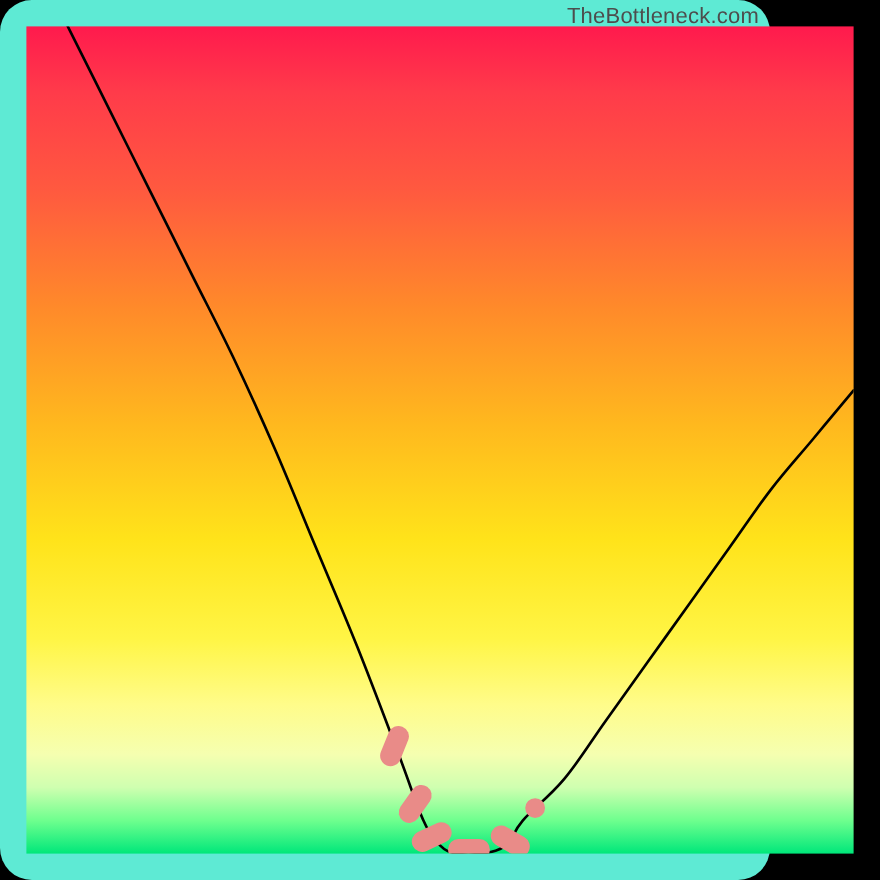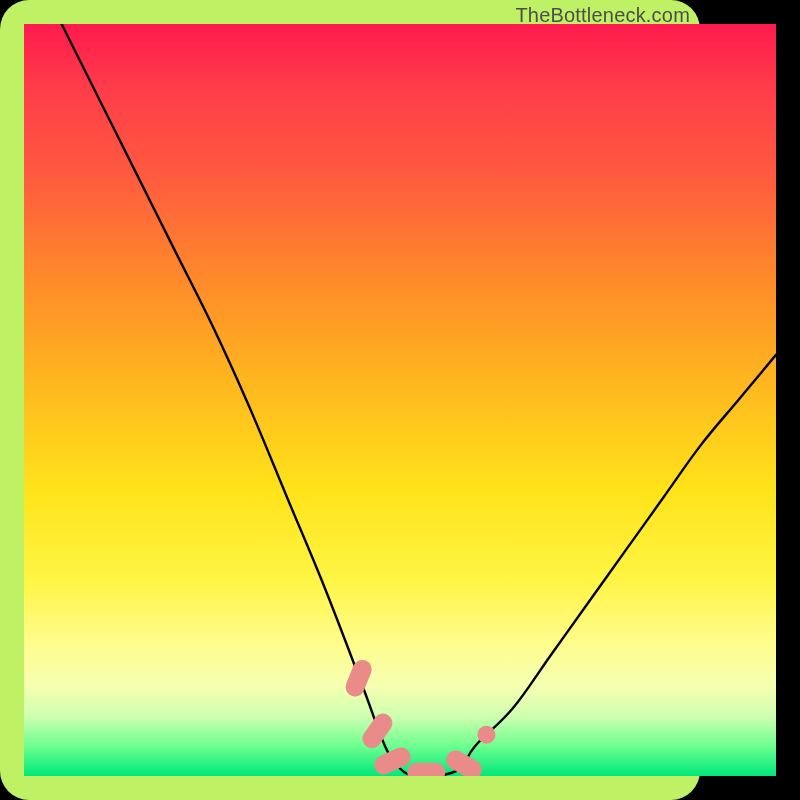--- a/index.html
+++ b/index.html
@@ -10,21 +10,21 @@
     overflow: hidden;
     background: #000;
     font-family: Arial, Helvetica, sans-serif;
   }
   .frame {
     position: absolute;
     left: 0;
     top: 0;
     width: 700px;
     height: 800px;
-    background: #bef264;
+    background: #5eead4;
     border-radius: 29px;
   }
   .plot {
     position: absolute;
     left: 24px;
     top: 24px;
     width: 752px;
     height: 752px;
     
     background: linear-gradient(

